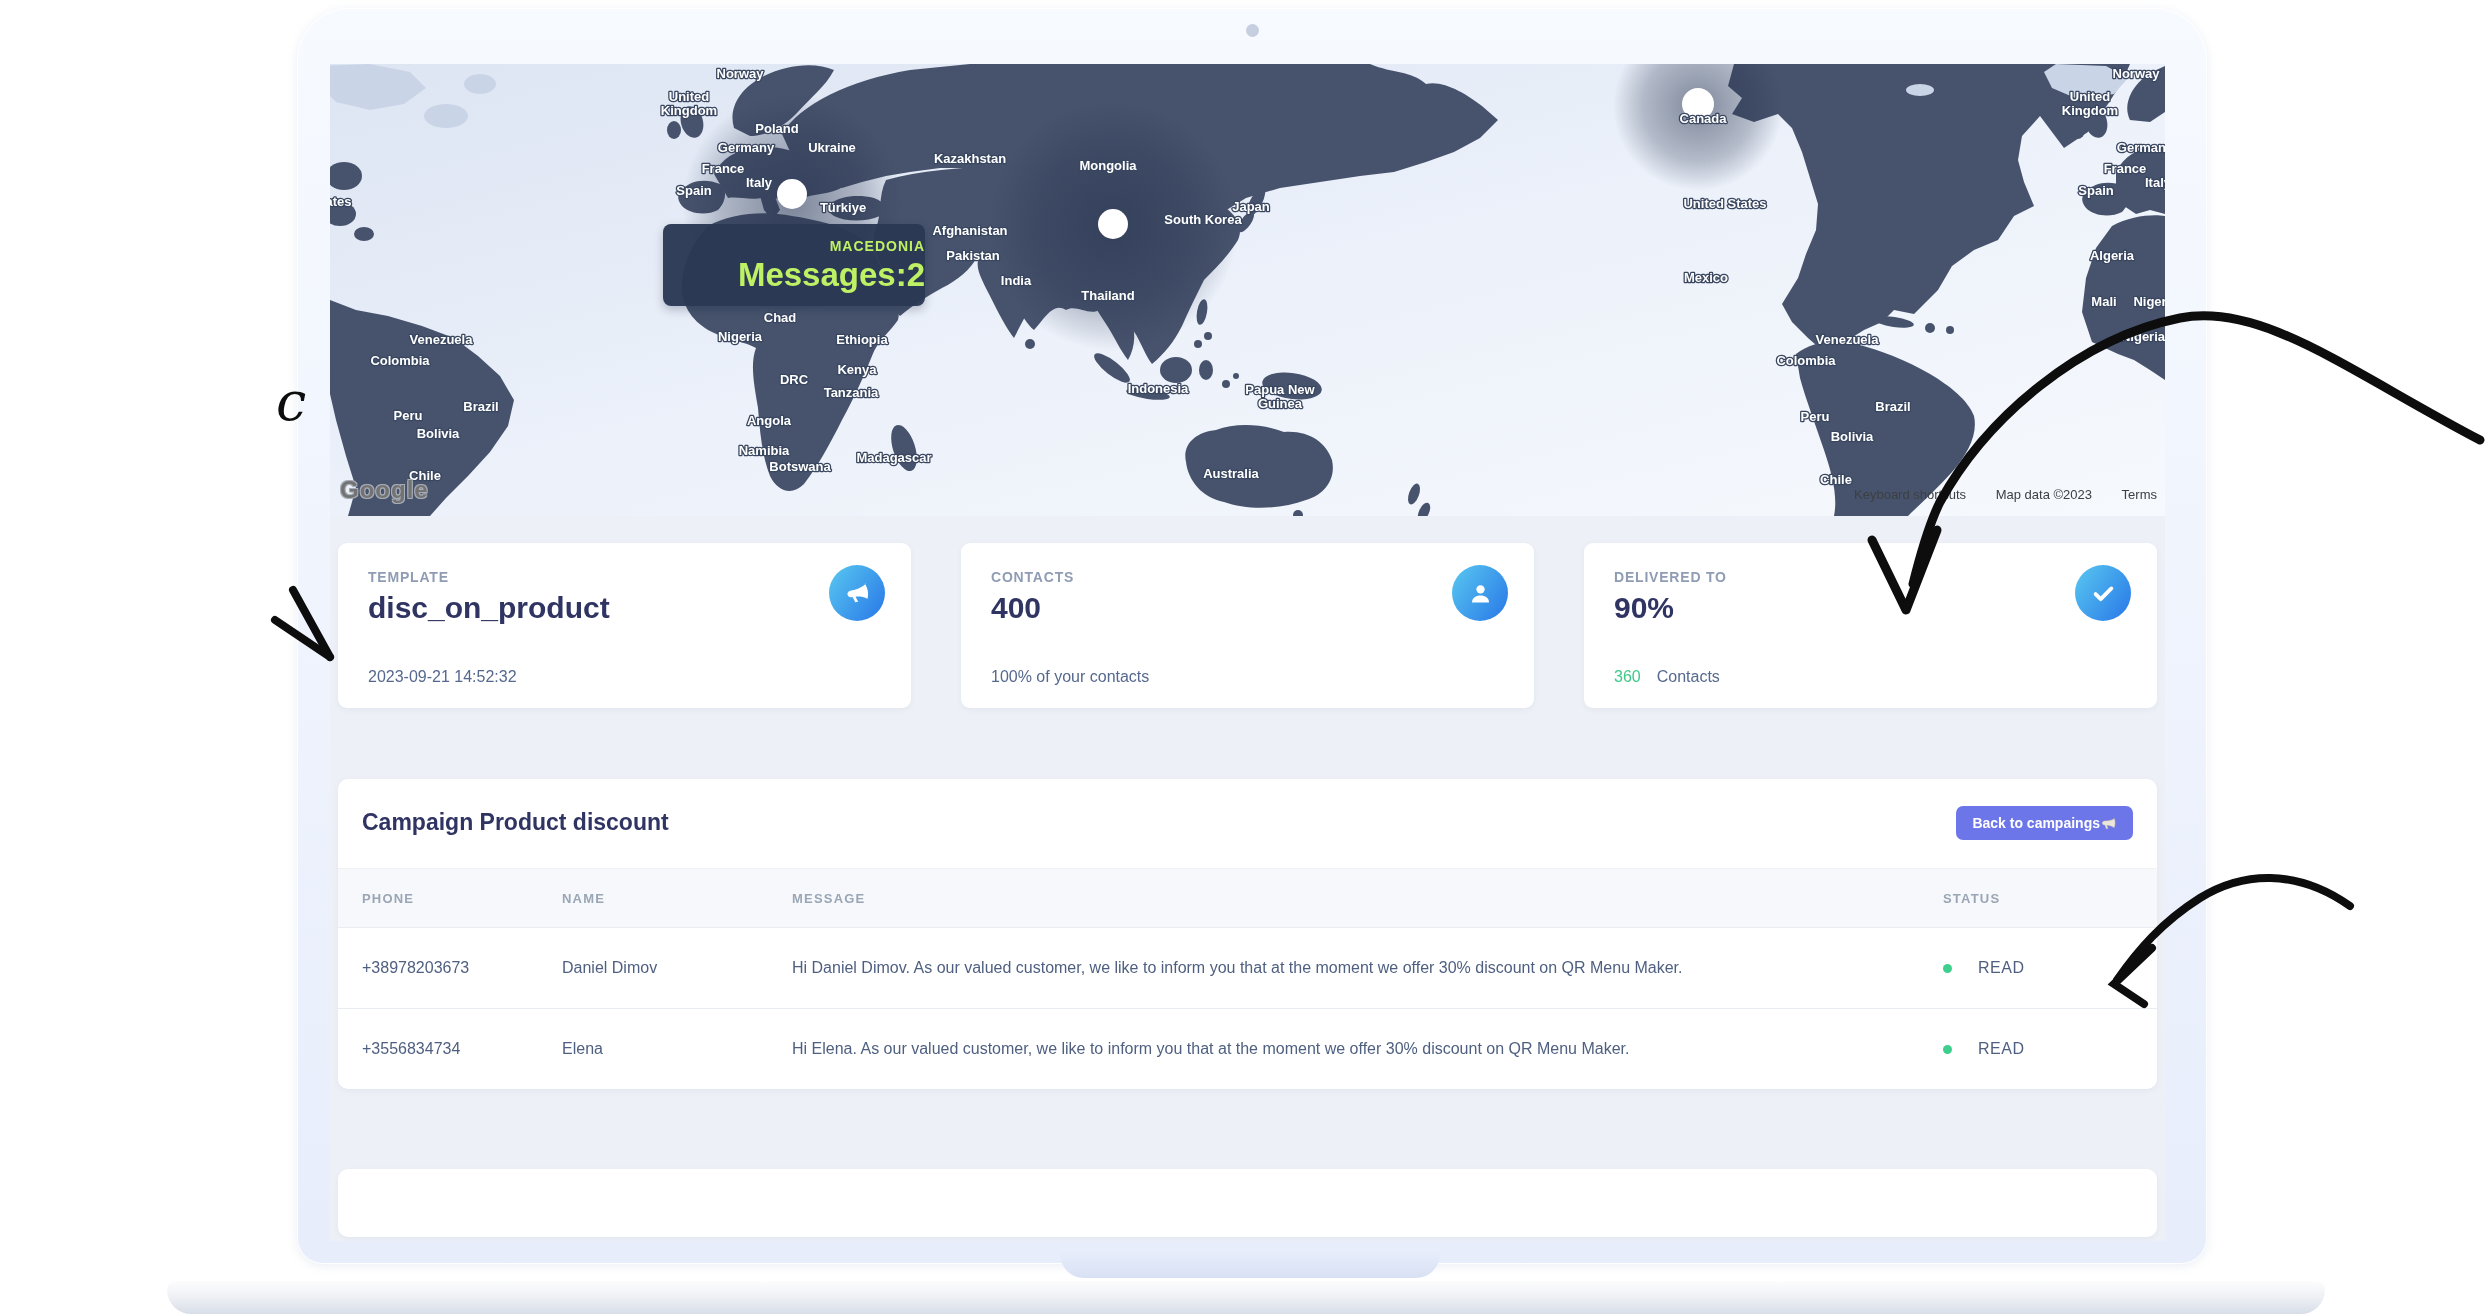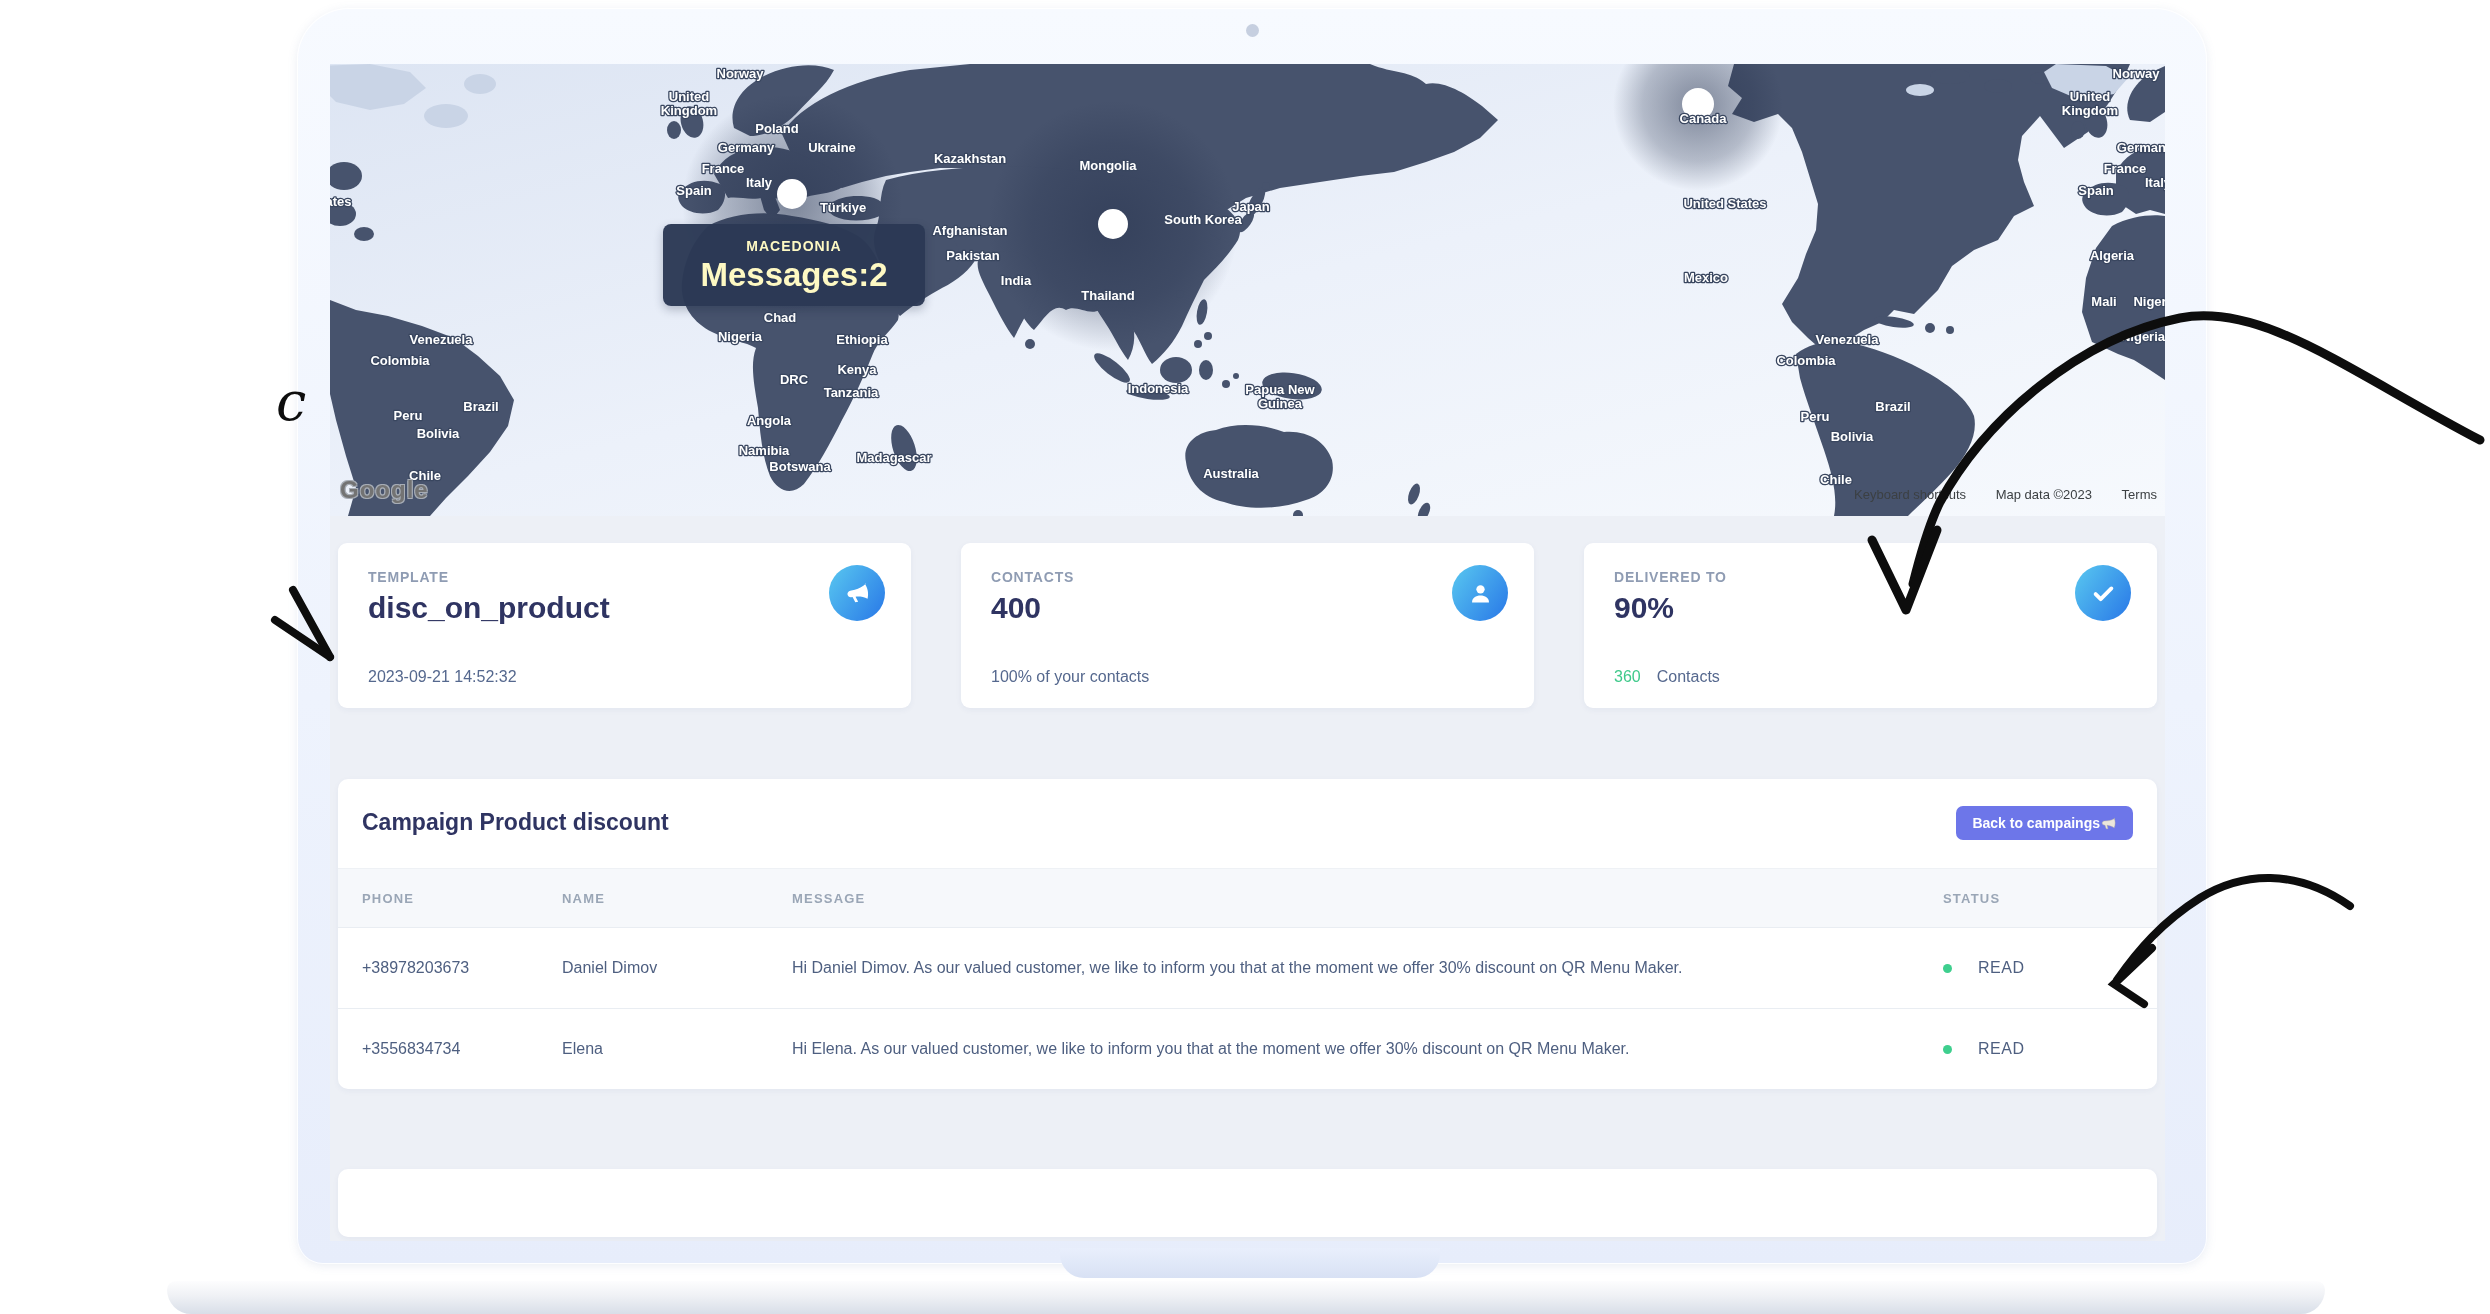--- a/index.html
+++ b/index.html
@@ -18,21 +18,21 @@
   .base{position:absolute;left:167px;top:1281px;width:2158px;height:33px;
     background:linear-gradient(180deg,#fdfdfe 0%,#eff1f5 45%,#d8dee8 100%);
     border-radius:10px 10px 28px 28px;}
 
   
   .map{position:absolute;left:0;top:0;width:1835px;height:452px;overflow:hidden;}
   .map svg.map-svg{display:block;}
   .map-label{font:600 13px "Liberation Sans",sans-serif;fill:#ffffff;stroke:#39465f;stroke-width:2.6px;
     paint-order:stroke;stroke-linejoin:round;text-anchor:middle;}
   .tooltip{position:absolute;left:333px;top:160px;width:262px;height:82px;border-radius:8px;
-    background:rgba(43,57,85,.97);color:#fef9c3;text-align:center;box-shadow:0 4px 10px rgba(20,30,60,.25);}
+    background:rgba(43,57,85,.97);color:#bef264;text-align:right;box-shadow:0 4px 10px rgba(20,30,60,.25);}
   .tt-country{font-size:14px;font-weight:bold;letter-spacing:1px;margin-top:14px;}
   .tt-msg{font-size:33px;font-weight:bold;margin-top:2px;}
   .google{position:absolute;left:10px;bottom:12px;font-size:24px;font-weight:bold;color:#737373;
     letter-spacing:1px;
     text-shadow:-1px -1px 0 #a7adb6,1px -1px 0 #a7adb6,-1px 1px 0 #a7adb6,1px 1px 0 #a7adb6;}
   .attrib{position:absolute;right:8px;bottom:14px;font-size:13px;color:#3c4043;}
   .attrib span{margin-left:26px;}
 
   
   .stats{position:absolute;left:8px;top:479px;width:1819px;display:flex;gap:50px;text-align:right;}

